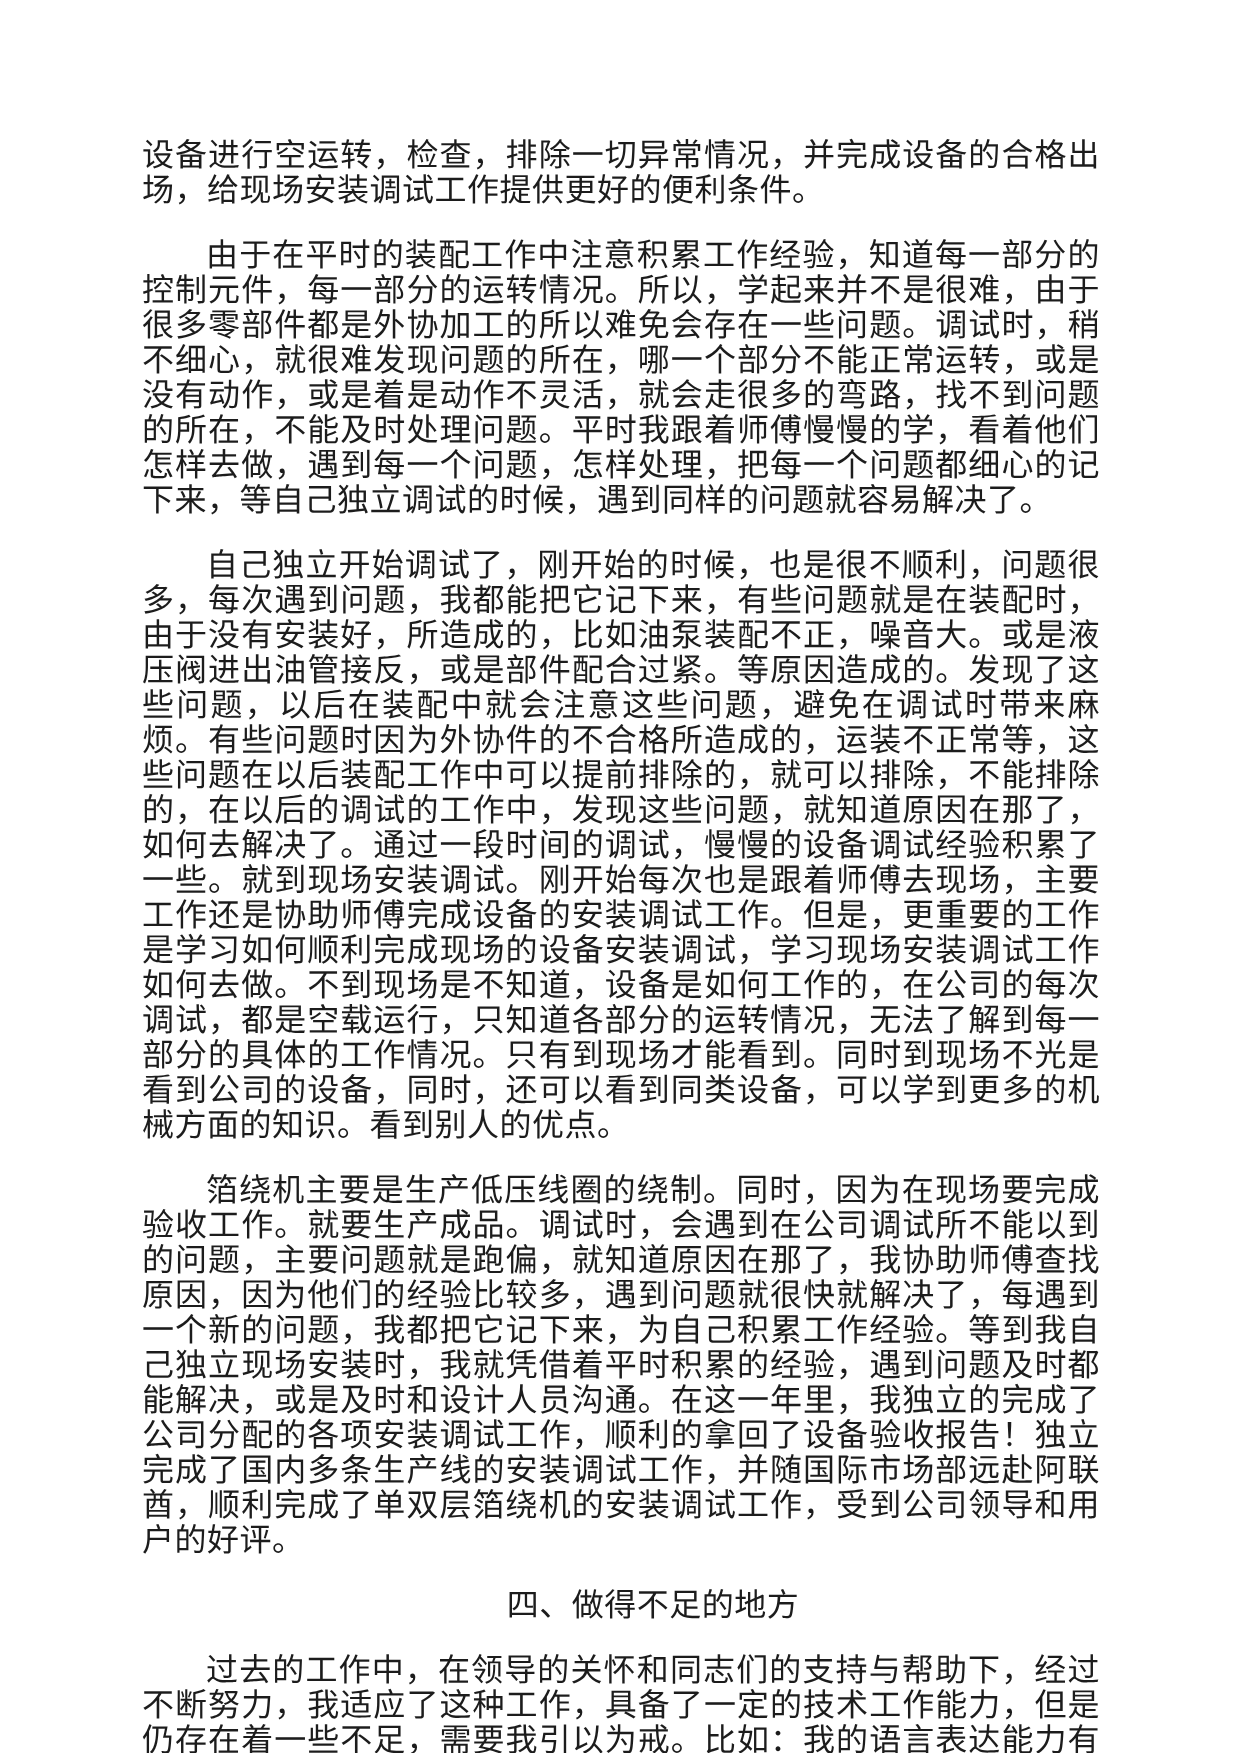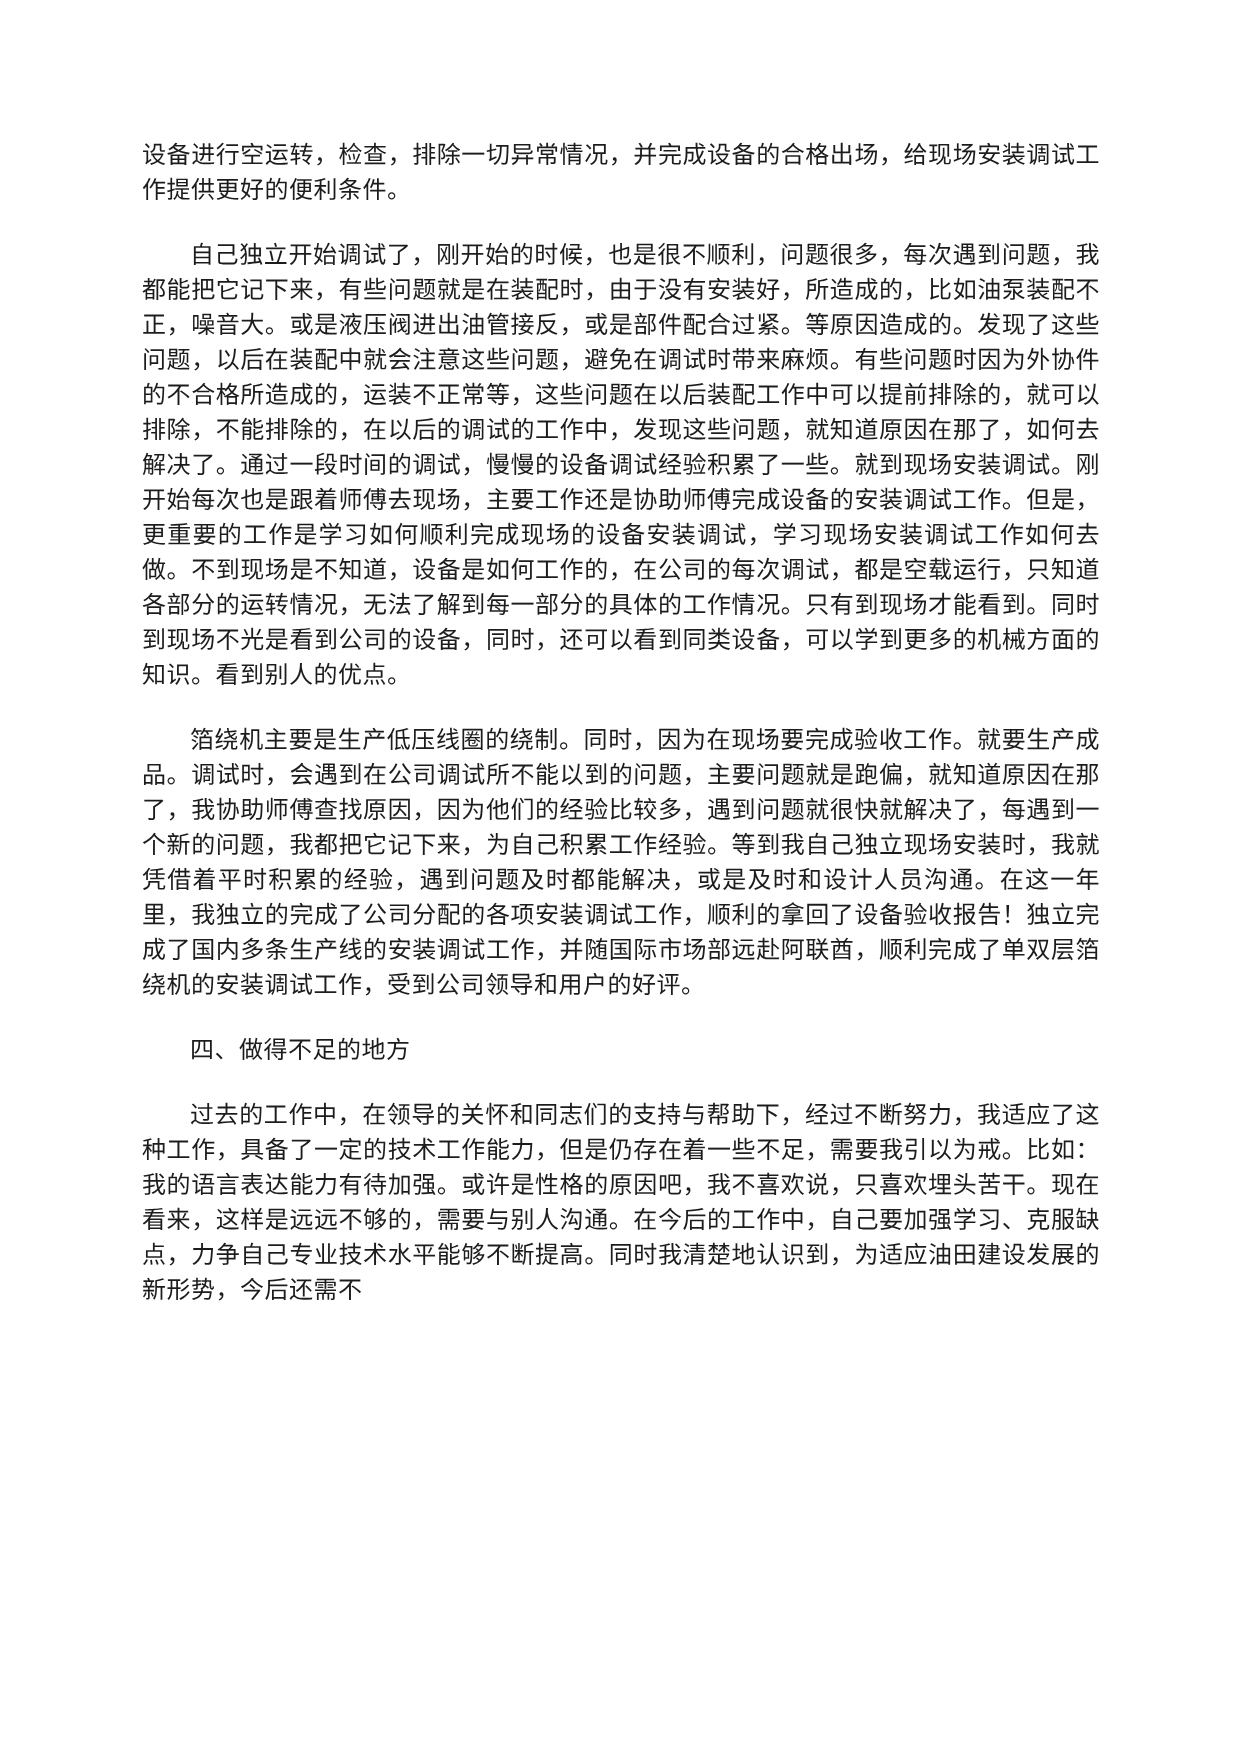--- a/index.html
+++ b/index.html
@@ -13,41 +13,42 @@
     min-height: 1753px;
     margin: 0 auto;
     background: #ffffff;
     box-sizing: border-box;
     padding: 138px 140px 60px 142px;
     font-family: "Liberation Serif", "DejaVu Serif", serif;
     color: #1c1c1c;
   }
   .doc-body p {
     margin: 0 0 30px 0;
-    font-size: 24px;
+    font-size: 32px;
     line-height: 35px;
     text-align: justify;
     text-justify: inter-ideograph;
     letter-spacing: 0.5px;
   }
   .doc-body p.indent {
     text-indent: 2em;
   }
   .doc-body p.heading {
     text-indent: 2em;
-    text-align: left;
+    text-align: center;
   }
   .doc-body p:last-child {
     margin-bottom: 0;
   }
 </style>
 </head>
 <body>
 
 <div class="page">
   <div class="doc-body">
     <p>设备进行空运转，检查，排除一切异常情况，并完成设备的合格出场，给现场安装调试工作提供更好的便利条件。</p>
+    <p class="indent">由于在平时的装配工作中注意积累工作经验，知道每一部分的控制元件，每一部分的运转情况。所以，学起来并不是很难，由于很多零部件都是外协加工的所以难免会存在一些问题。调试时，稍不细心，就很难发现问题的所在，哪一个部分不能正常运转，或是没有动作，或是着是动作不灵活，就会走很多的弯路，找不到问题的所在，不能及时处理问题。平时我跟着师傅慢慢的学，看着他们怎样去做，遇到每一个问题，怎样处理，把每一个问题都细心的记下来，等自己独立调试的时候，遇到同样的问题就容易解决了。</p>
     <p class="indent">自己独立开始调试了，刚开始的时候，也是很不顺利，问题很多，每次遇到问题，我都能把它记下来，有些问题就是在装配时，由于没有安装好，所造成的，比如油泵装配不正，噪音大。或是液压阀进出油管接反，或是部件配合过紧。等原因造成的。发现了这些问题，以后在装配中就会注意这些问题，避免在调试时带来麻烦。有些问题时因为外协件的不合格所造成的，运装不正常等，这些问题在以后装配工作中可以提前排除的，就可以排除，不能排除的，在以后的调试的工作中，发现这些问题，就知道原因在那了，如何去解决了。通过一段时间的调试，慢慢的设备调试经验积累了一些。就到现场安装调试。刚开始每次也是跟着师傅去现场，主要工作还是协助师傅完成设备的安装调试工作。但是，更重要的工作是学习如何顺利完成现场的设备安装调试，学习现场安装调试工作如何去做。不到现场是不知道，设备是如何工作的，在公司的每次调试，都是空载运行，只知道各部分的运转情况，无法了解到每一部分的具体的工作情况。只有到现场才能看到。同时到现场不光是看到公司的设备，同时，还可以看到同类设备，可以学到更多的机械方面的知识。看到别人的优点。</p>
     <p class="indent">箔绕机主要是生产低压线圈的绕制。同时，因为在现场要完成验收工作。就要生产成品。调试时，会遇到在公司调试所不能以到的问题，主要问题就是跑偏，就知道原因在那了，我协助师傅查找原因，因为他们的经验比较多，遇到问题就很快就解决了，每遇到一个新的问题，我都把它记下来，为自己积累工作经验。等到我自己独立现场安装时，我就凭借着平时积累的经验，遇到问题及时都能解决，或是及时和设计人员沟通。在这一年里，我独立的完成了公司分配的各项安装调试工作，顺利的拿回了设备验收报告！独立完成了国内多条生产线的安装调试工作，并随国际市场部远赴阿联酋，顺利完成了单双层箔绕机的安装调试工作，受到公司领导和用户的好评。</p>
     <p class="heading">四、做得不足的地方</p>
     <p class="indent">过去的工作中，在领导的关怀和同志们的支持与帮助下，经过不断努力，我适应了这种工作，具备了一定的技术工作能力，但是仍存在着一些不足，需要我引以为戒。比如：我的语言表达能力有待加强。或许是性格的原因吧，我不喜欢说，只喜欢埋头苦干。现在看来，这样是远远不够的，需要与别人沟通。在今后的工作中，自己要加强学习、克服缺点，力争自己专业技术水平能够不断提高。同时我清楚地认识到，为适应油田建设发展的新形势，今后还需不</p>
   </div>
 </div>
 
 </body></html>

